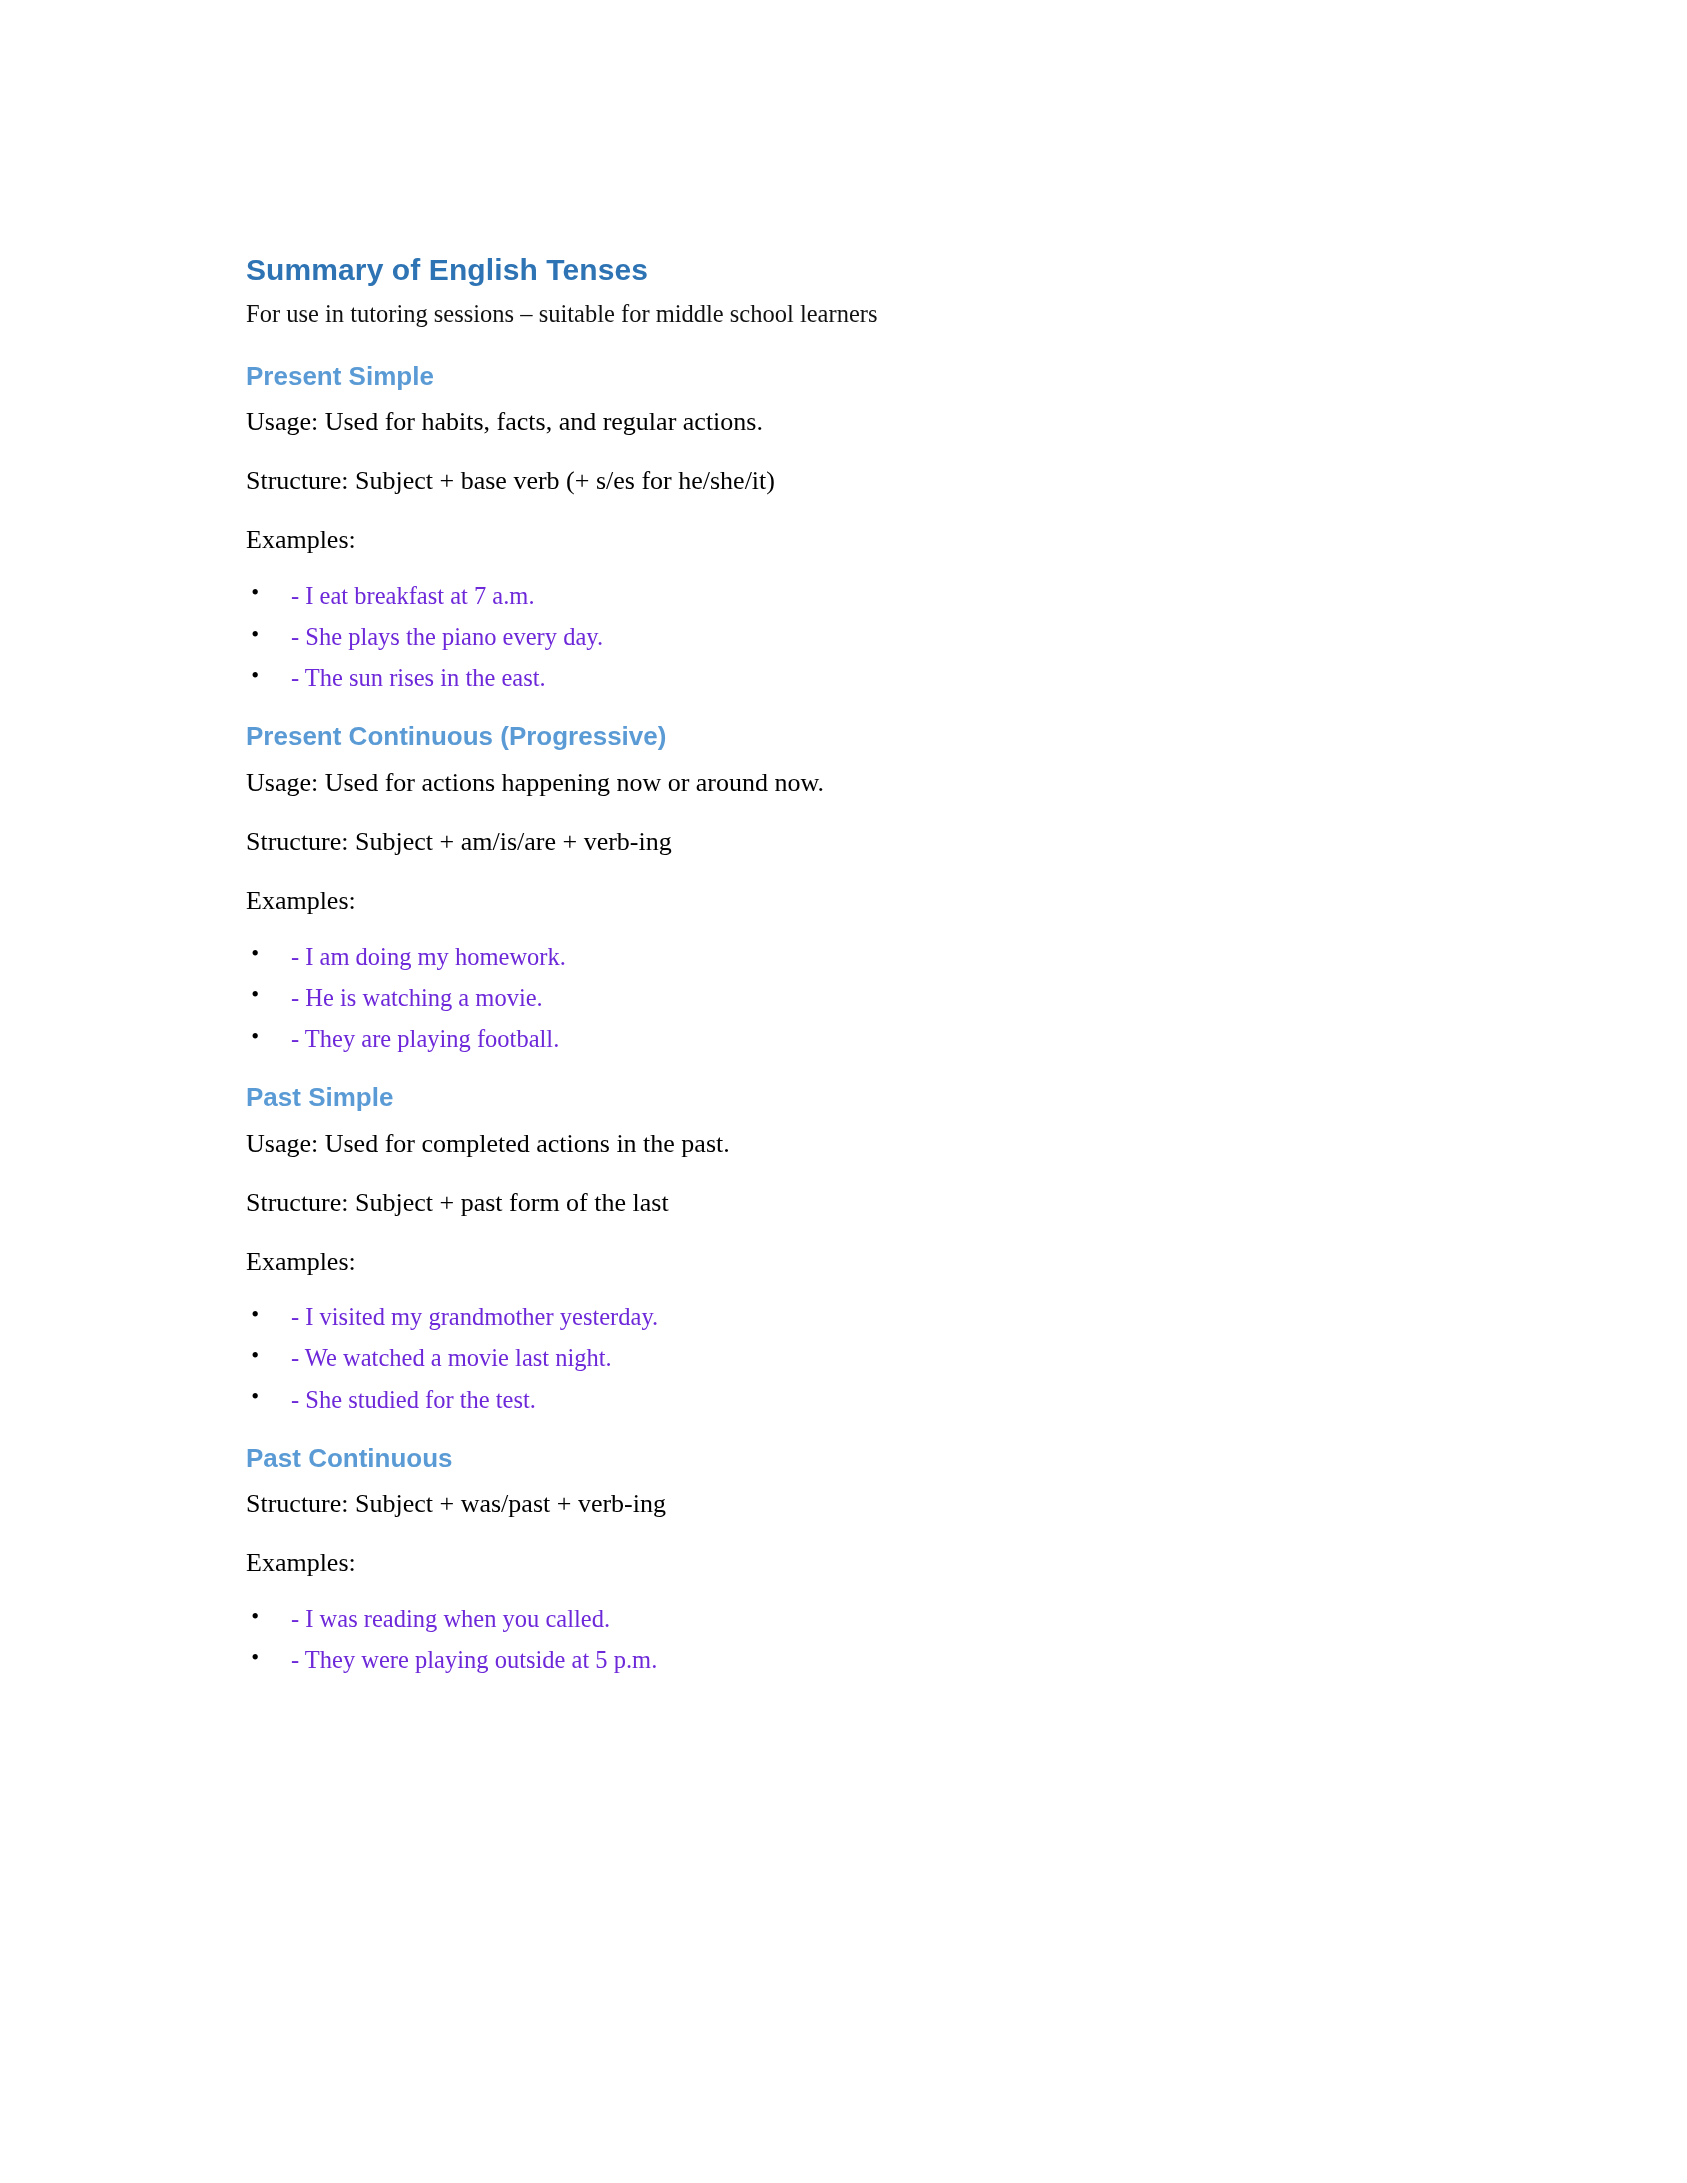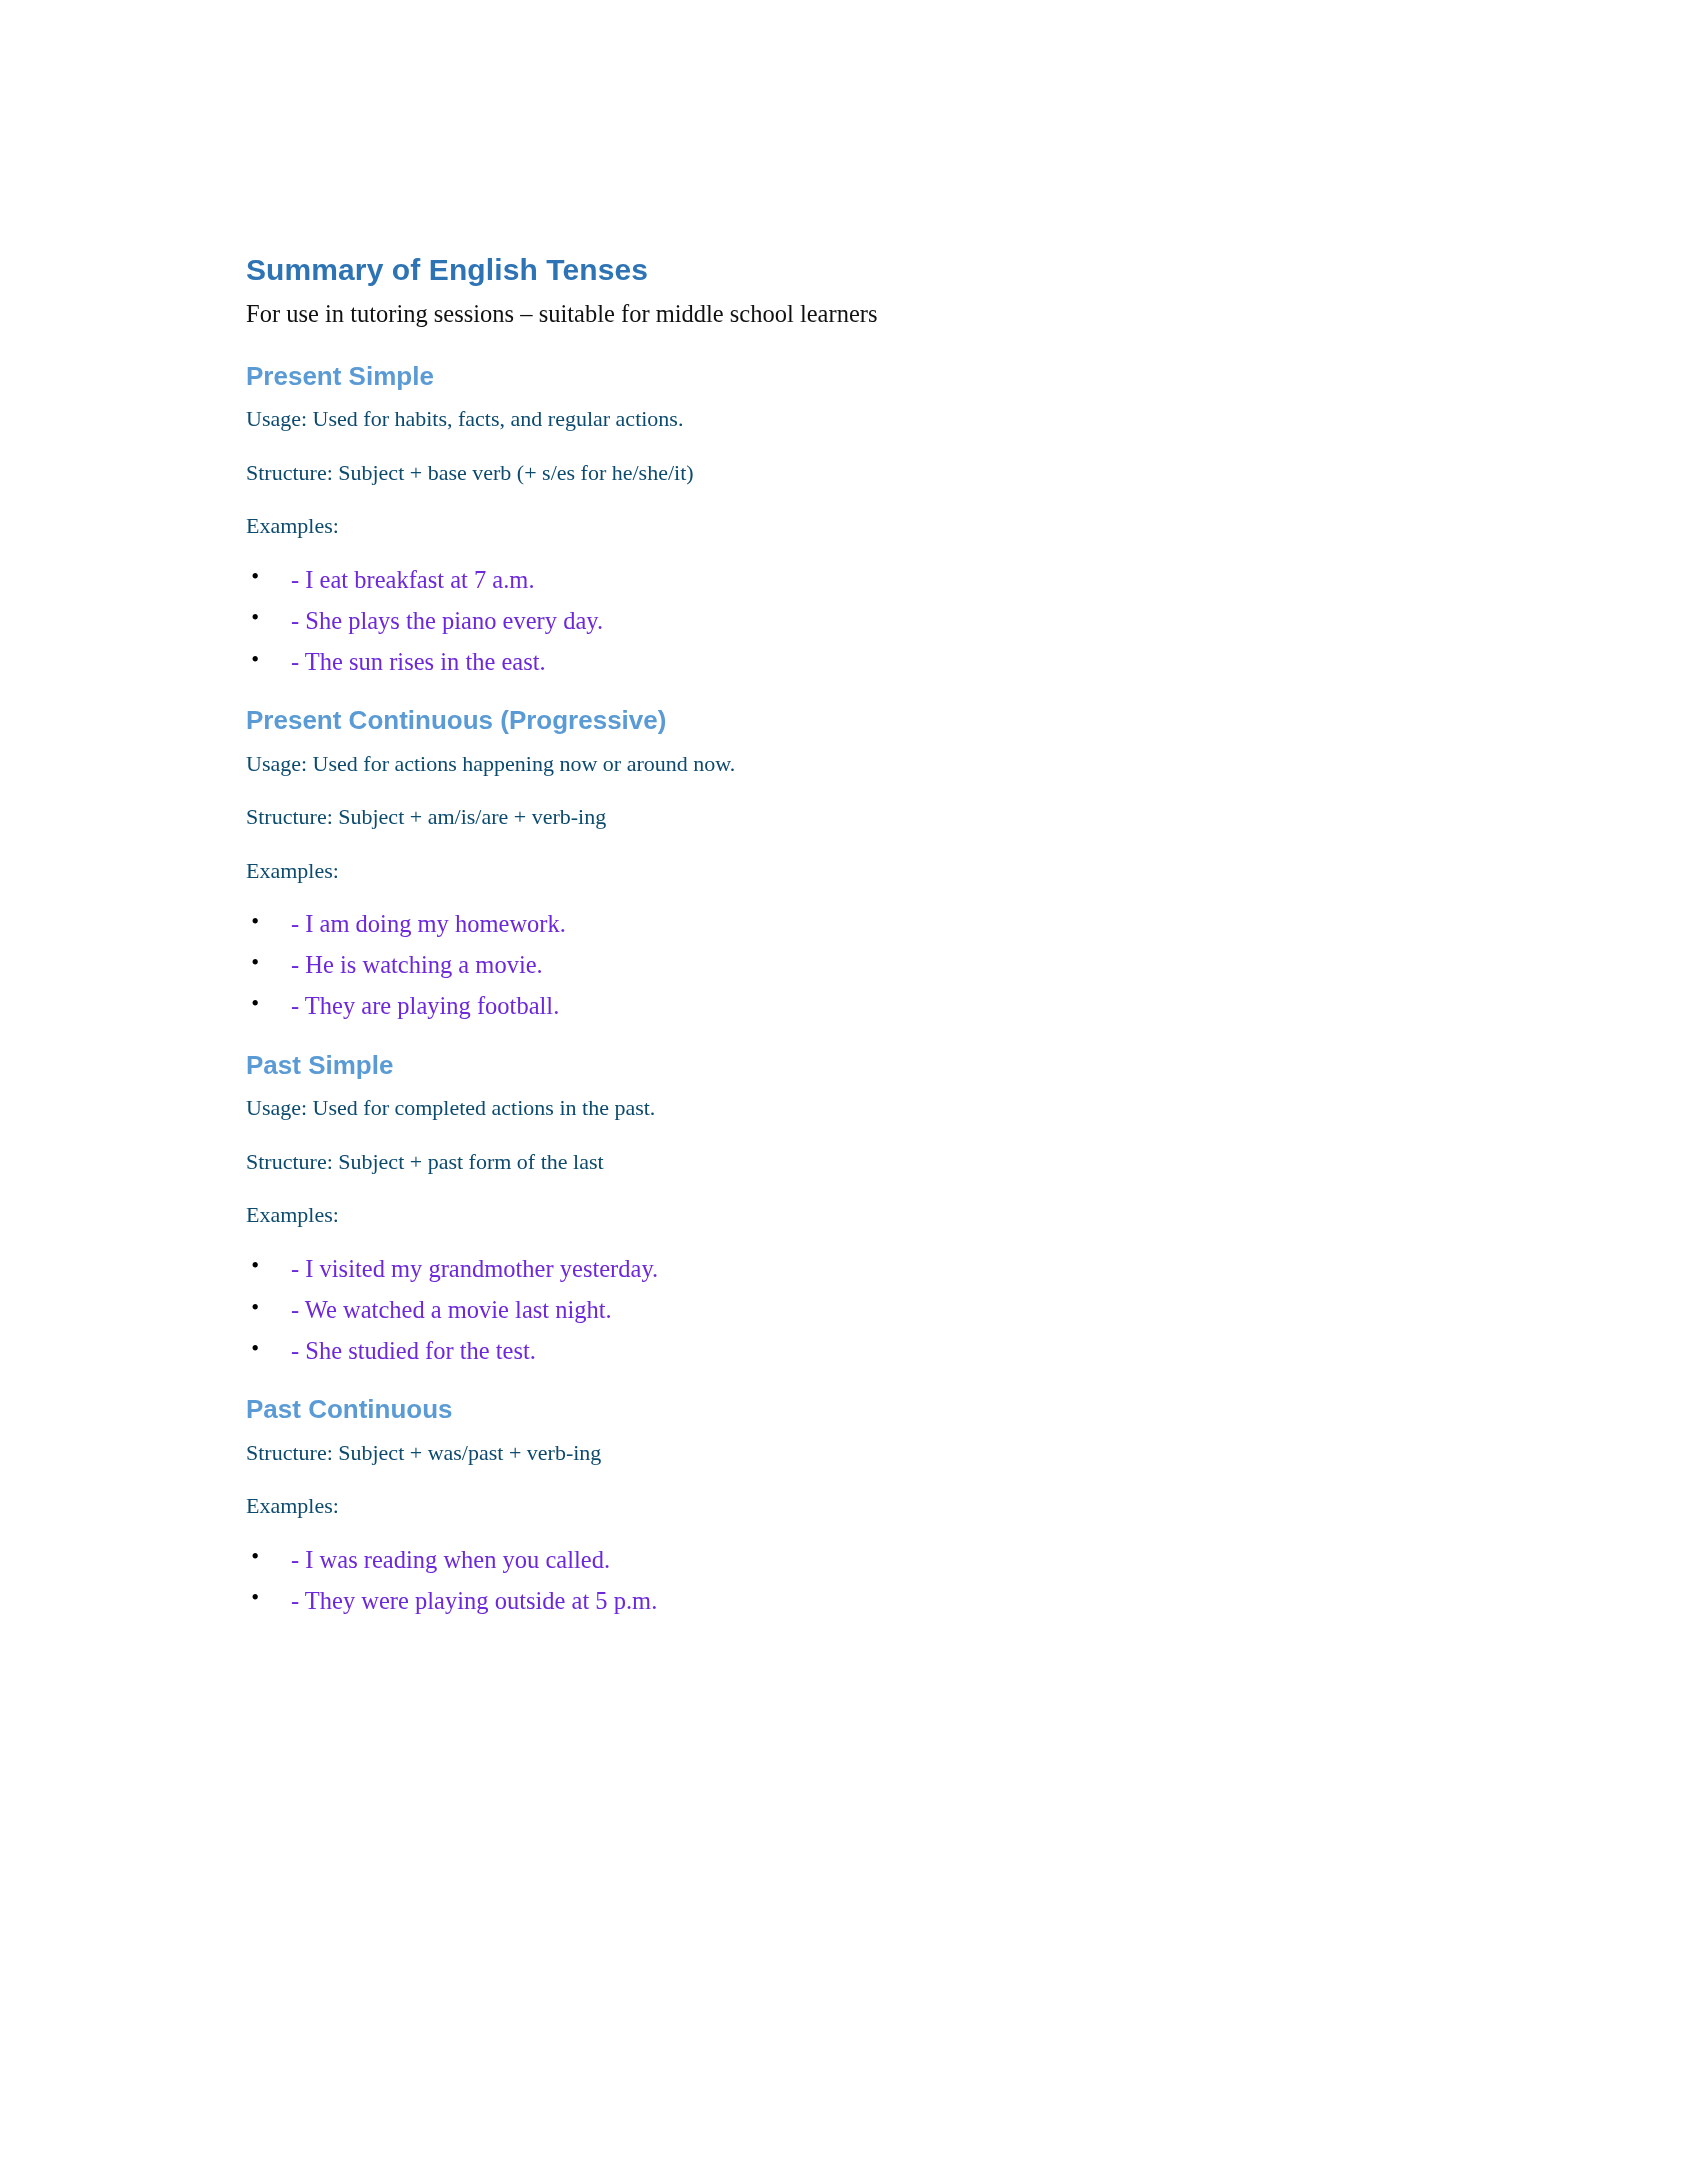--- a/index.html
+++ b/index.html
@@ -43,24 +43,24 @@
   }
   .section-heading {
     font-family: "Liberation Sans", sans-serif;
     font-size: 26px;
     font-weight: bold;
     color: #5B9BD5;
     margin: 26.5px 0 10.6px 0;
     line-height: 1.3;
   }
   .para {
-    font-size: 22px;
+    font-size: 26px;
     line-height: 1.35;
     margin: 0 0 24px 0;
-    color: #0c4a6e;
+    color: #000000;
   }
   .para.tight {
     margin-bottom: 22.5px;
   }
   ul.examples {
     list-style: none;
     margin: 0 0 12px 0;
     padding: 0;
   }
   ul.examples li {

